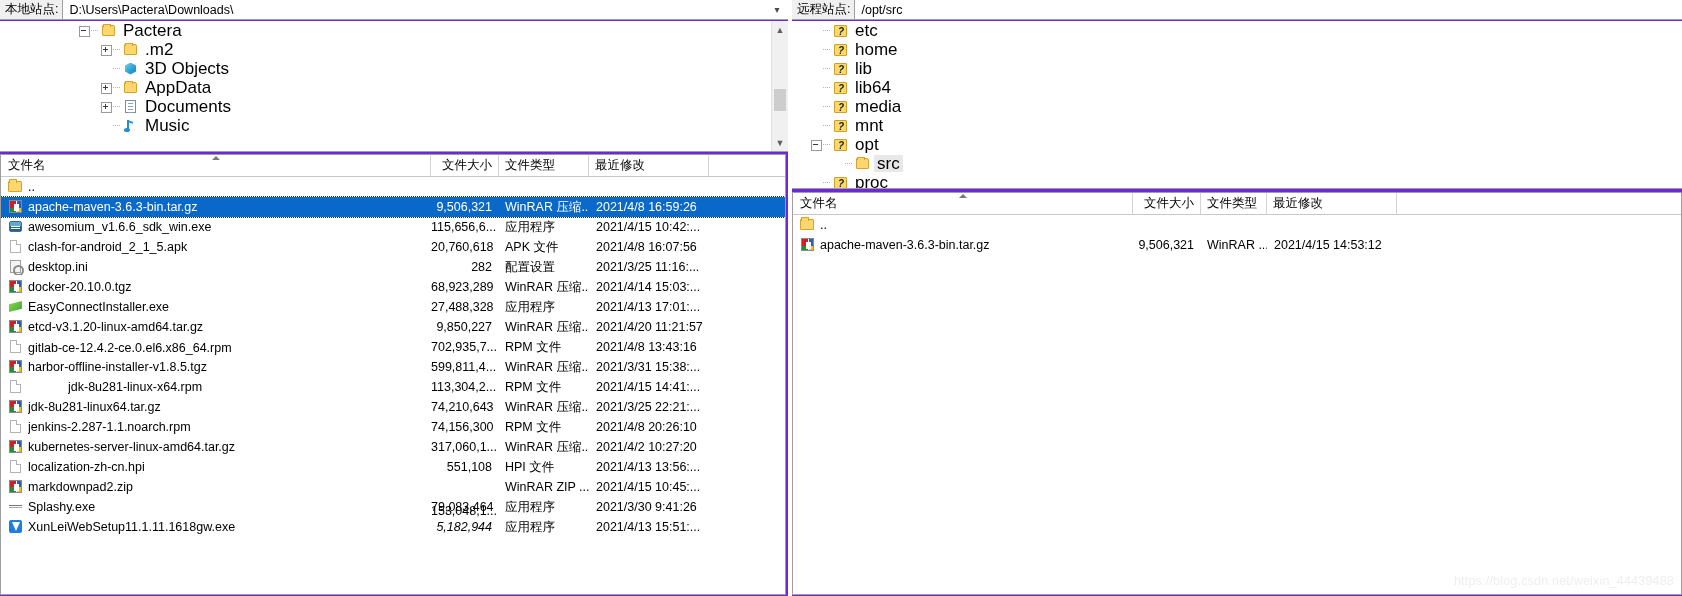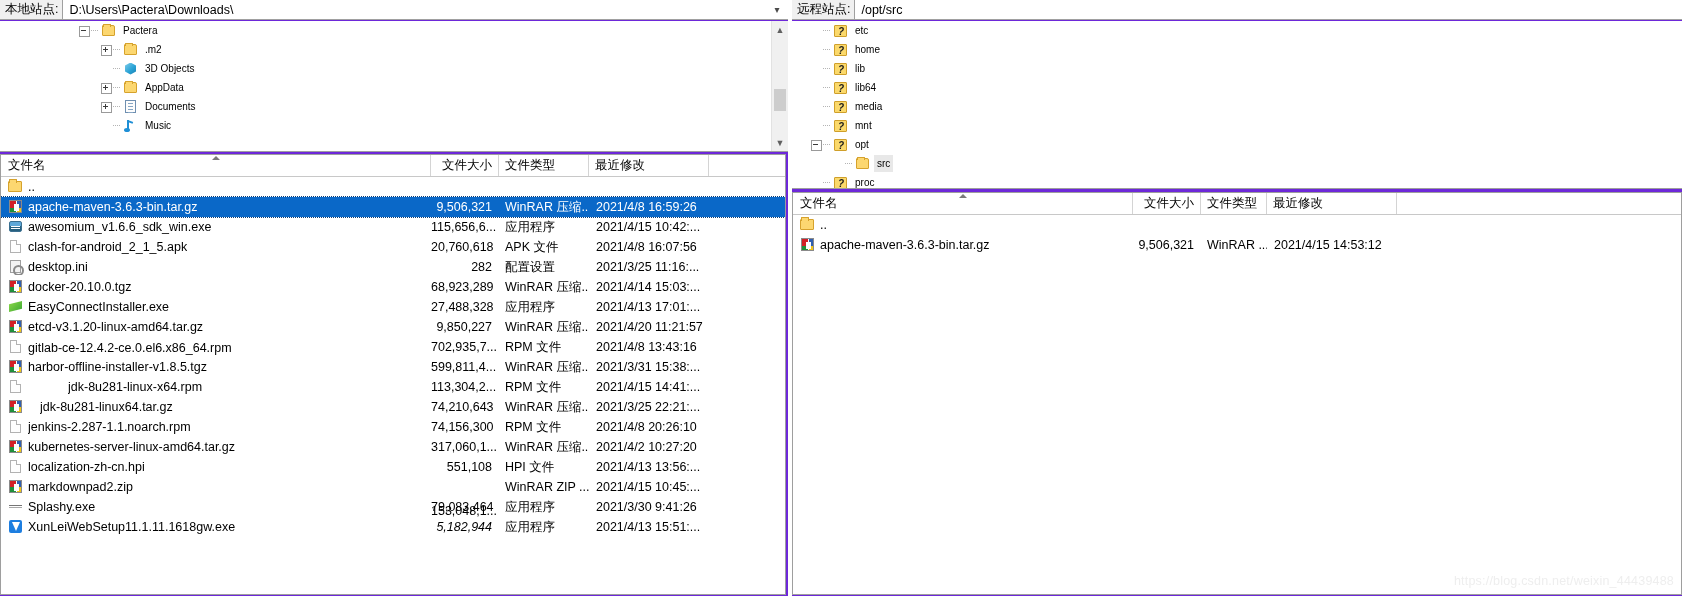--- a/index.html
+++ b/index.html
@@ -47,21 +47,21 @@
   }
   .expander.has.plus .vbar {
     position:absolute; left:5px; top:7px; width:1px; height:5px; background:#3b3b3b;
   }
   .dots { width:9px; height:19px; flex:none; position:relative; }
   .dots::before{
     content:""; position:absolute; left:0; top:9px; width:8px; height:1px;
     background: repeating-linear-gradient(to right,#b4b4b4 0 1px,transparent 1px 2px);
   }
   .ticon { width:17px; height:16px; flex:none; margin-right:3px; position:relative; }
-  .tlabel { font-size:10px; padding:0 3px; line-height:17px; }
+  .tlabel { font-size:17px; padding:0 3px; line-height:17px; }
   .tlabel.sel { background:#e8e8e8; }
 
   
   .ic-folder{ position:absolute; left:2px; top:2px; width:13px; height:11px;
     background:#fcd770; border:1px solid #d6a22c; border-radius:1px 2px 1px 1px; }
   .ic-folder::before{ content:""; position:absolute; left:0; top:-2px; width:6px; height:2px;
     background:#fcd770; border:1px solid #d6a22c; border-bottom:none; border-radius:1px 1px 0 0;}
   
   .ic-qfolder{ position:absolute; left:2px; top:2px; width:13px; height:12px;
     background:#fbd96b; border:1px solid #cf9f2b; border-radius:1px; }
@@ -362,21 +362,21 @@
               <span class="ficon">
                 <i class="fi-plain"></i>
               </span>
               <span class="nm">jdk-8u281-linux-x64.rpm</span>
             </div>
             <div class="c-size" style="width: 68px;">113,304,2...</div>
             <div class="c-type" style="width: 90px;">RPM 文件</div>
             <div class="c-date" style="width: 120px;">2021/4/15 14:41:...</div>
           </div>
           <div class="frow">
-            <div class="c-name" style="width: 430px; gap: 12px;">
+            <div class="c-name" style="width: 430px;">
               <span class="ficon">
                 <i class="fi-winrar"></i>
               </span>
               <span class="nm">jdk-8u281-linux64.tar.gz</span>
             </div>
             <div class="c-size" style="width: 68px;">74,210,643</div>
             <div class="c-type" style="width: 90px;">WinRAR 压缩...</div>
             <div class="c-date" style="width: 120px;">2021/3/25 22:21:...</div>
           </div>
           <div class="frow">

